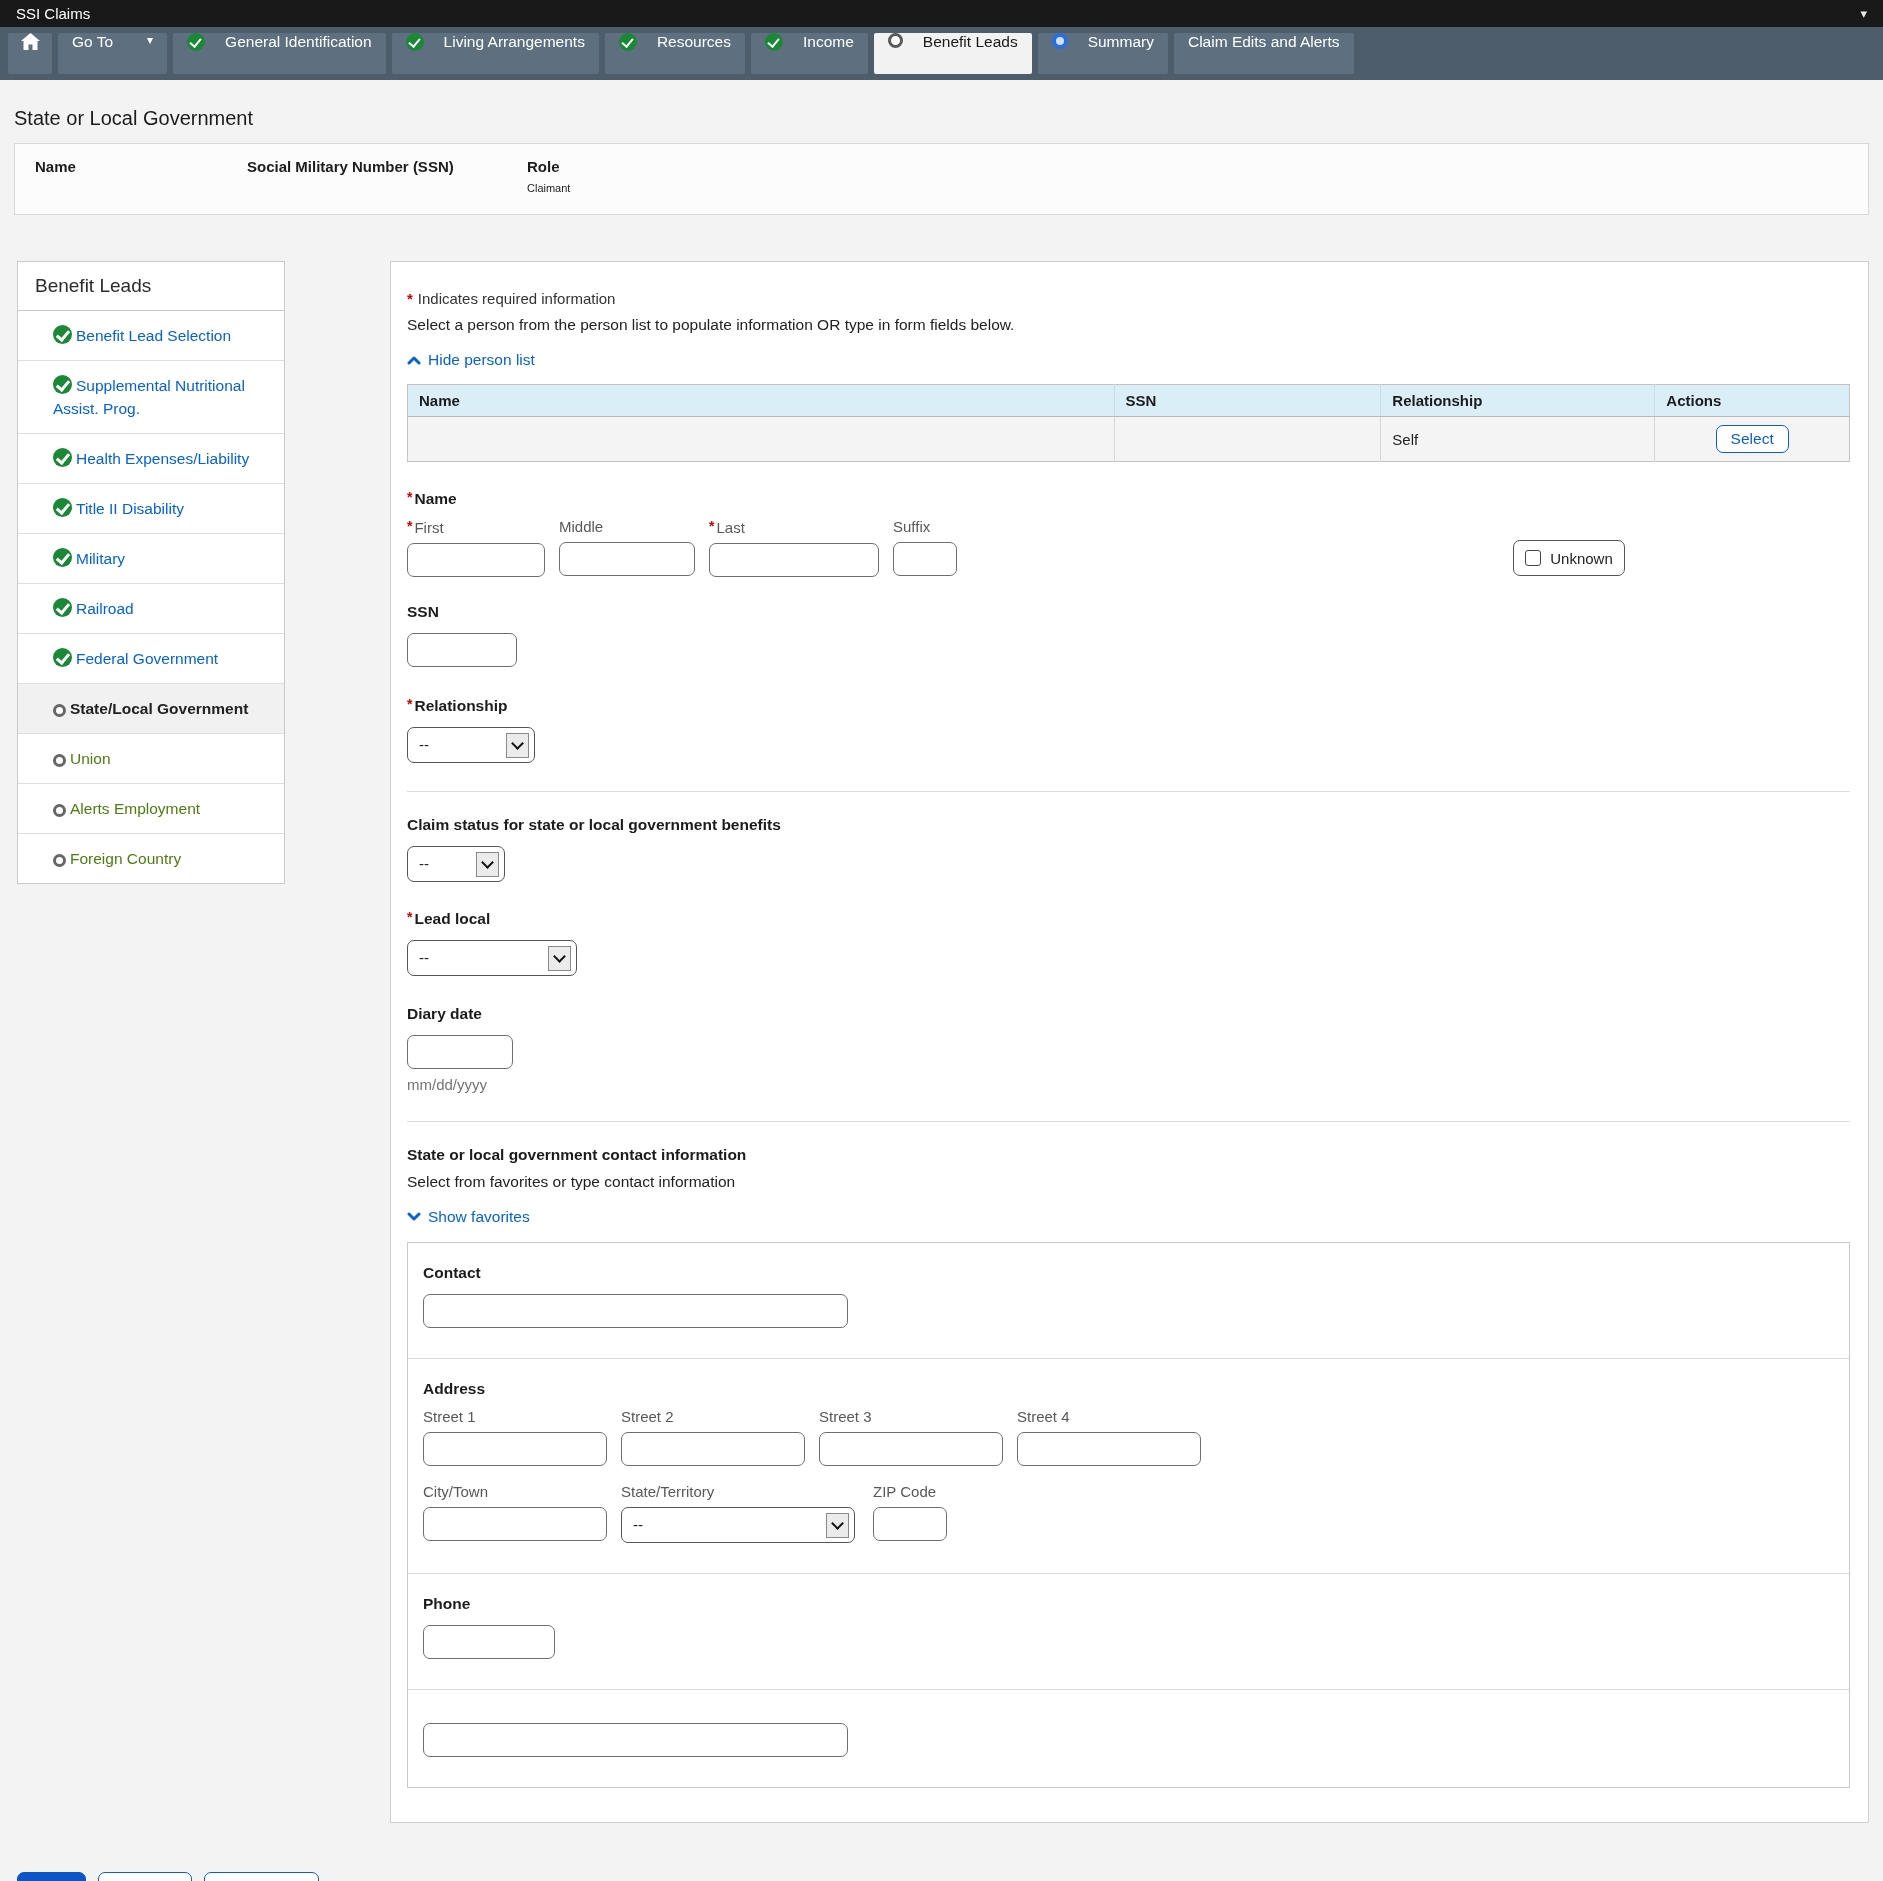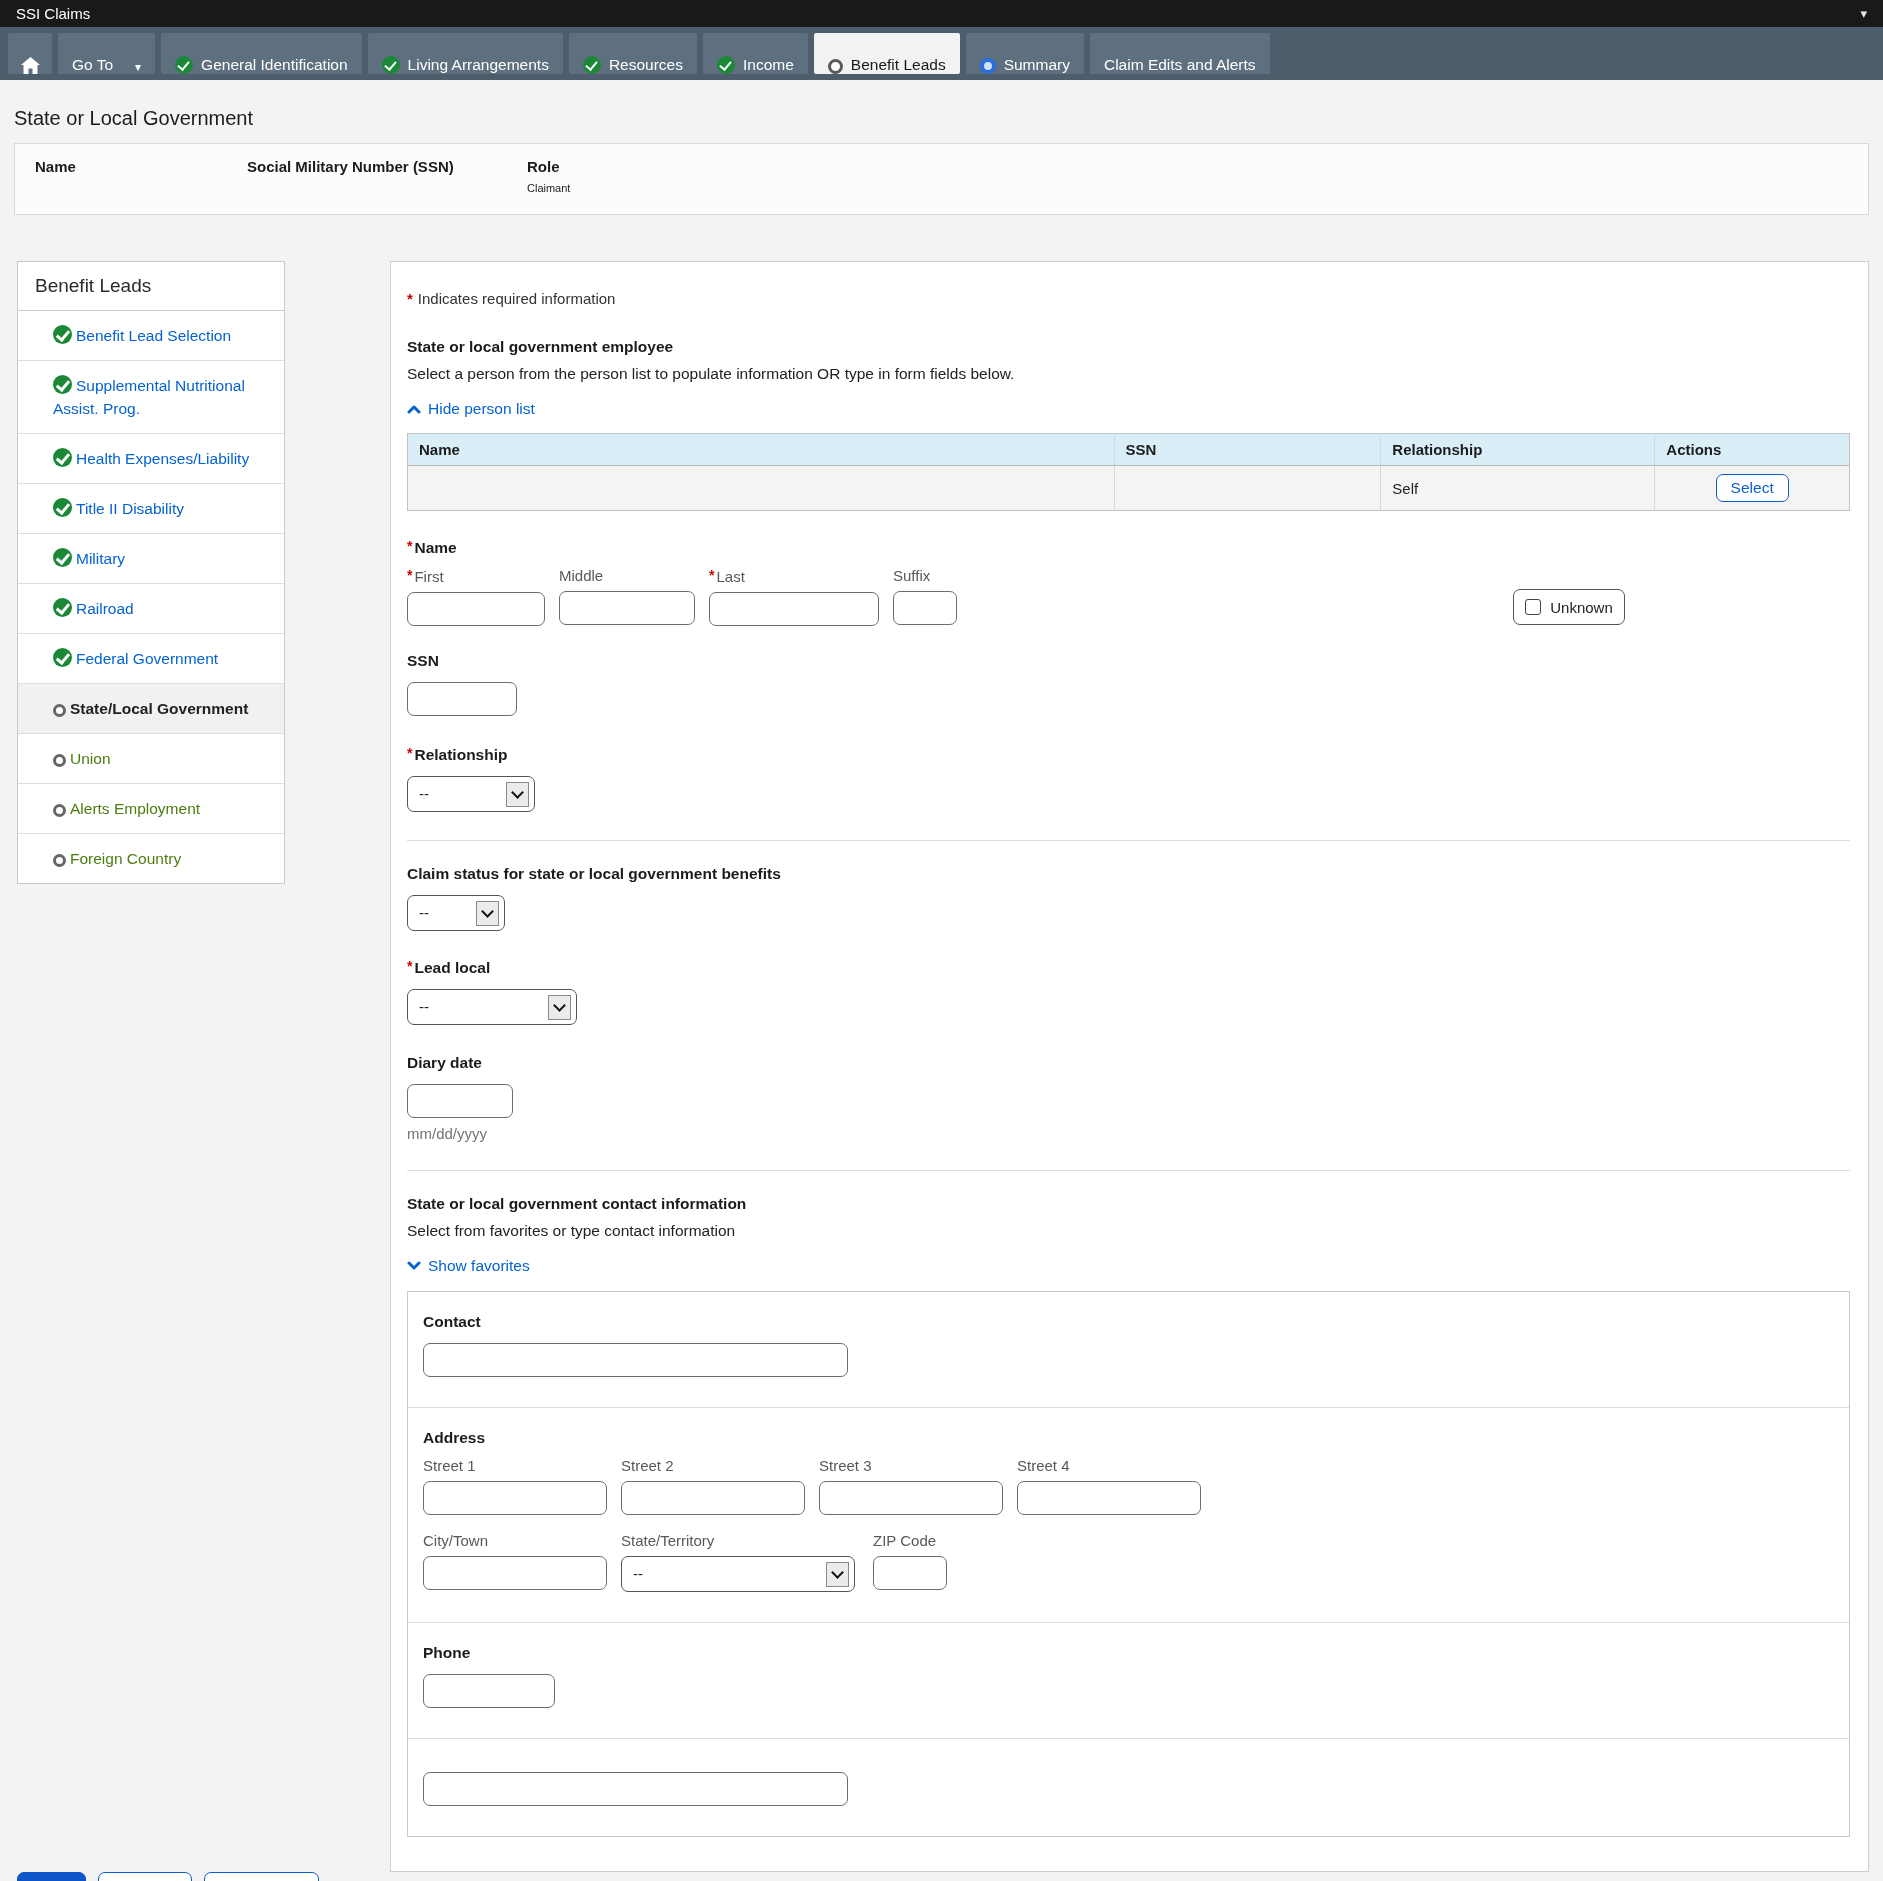--- a/index.html
+++ b/index.html
@@ -7,21 +7,21 @@
   body {
     background:#f3f3f3;
     font-family:"Liberation Sans", sans-serif;
     font-size:16px; color:#222; position:relative;
   }
   
   .topbar{height:27px;background:#191919;color:#fff;display:flex;align-items:center;justify-content:space-between;padding:0 16px;font-size:15px;}
   .topbar .caret{font-size:13px;color:#e8e8e8;cursor:pointer;}
   
   .navbar{height:53px;background:#4d5d6c;display:flex;align-items:center;padding:0 8px;gap:6px;}
-  .nav-btn{height:41px;background:#5e707f;color:#fff;border:none;border-radius:2px;display:flex;align-items:flex-end;gap:8px;padding:0 14px;font-size:15.5px;font-family:inherit;cursor:pointer;}
+  .nav-btn{height:41px;background:#5e707f;color:#fff;border:none;border-radius:2px;display:flex;align-items:flex-start;gap:20px;padding:0 14px;font-size:15.5px;font-family:inherit;cursor:pointer;}
   .nav-btn.icon-only{width:44px;justify-content:center;}
   .nav-btn .caret{font-size:12px;margin-left:14px;}
   .nav-btn.active{background:#f2f2f2;color:#1a1a1a;}
   .check-icon{width:18px;height:18px;border-radius:50%;background:#1b8838;position:relative;flex:none;}
   .check-icon::after{content:"";position:absolute;left:5px;top:3px;width:5px;height:9px;border:solid #fff;border-width:0 2.5px 2.5px 0;transform:rotate(40deg);}
   .radio-icon{width:15px;height:15px;border:3px solid #5a5a5a;border-radius:50%;background:#fff;flex:none;}
   .summary-icon{width:16px;height:16px;border:4.5px solid #2a6edb;border-radius:50%;background:#cfe0f7;flex:none;}
   
   .page-title{font-size:20px;color:#1c1c1c;margin:27px 0 13px 14px;}
   .person-header{margin:0 14px;background:#fcfcfc;border:1px solid #d8d8d8;padding:14px 0 20px 20px;display:grid;grid-template-columns:212px 280px 1fr;}
@@ -186,21 +186,20 @@
     </div>
   </aside>
 
   <div class="main-col">
   <main class="main-panel">
 
     <div class="req-note">
       <span class="req">*</span><span>Indicates required information</span>
     </div>
 
-    <div class="sec-title">State or local government employee</div>
     <div class="sec-sub">Select a person from the person list to populate information OR type in form fields below.</div>
 
     <a class="link">
       <svg width="14" height="10" viewBox="0 0 14 10">
             <path d="M2 8l5-5 5 5" fill="none" stroke="#0562d2" stroke-width="3" stroke-linecap="round" stroke-linejoin="round"></path>
           </svg>
       <span>Hide person list</span>
     </a>
 
     <table class="grid">

